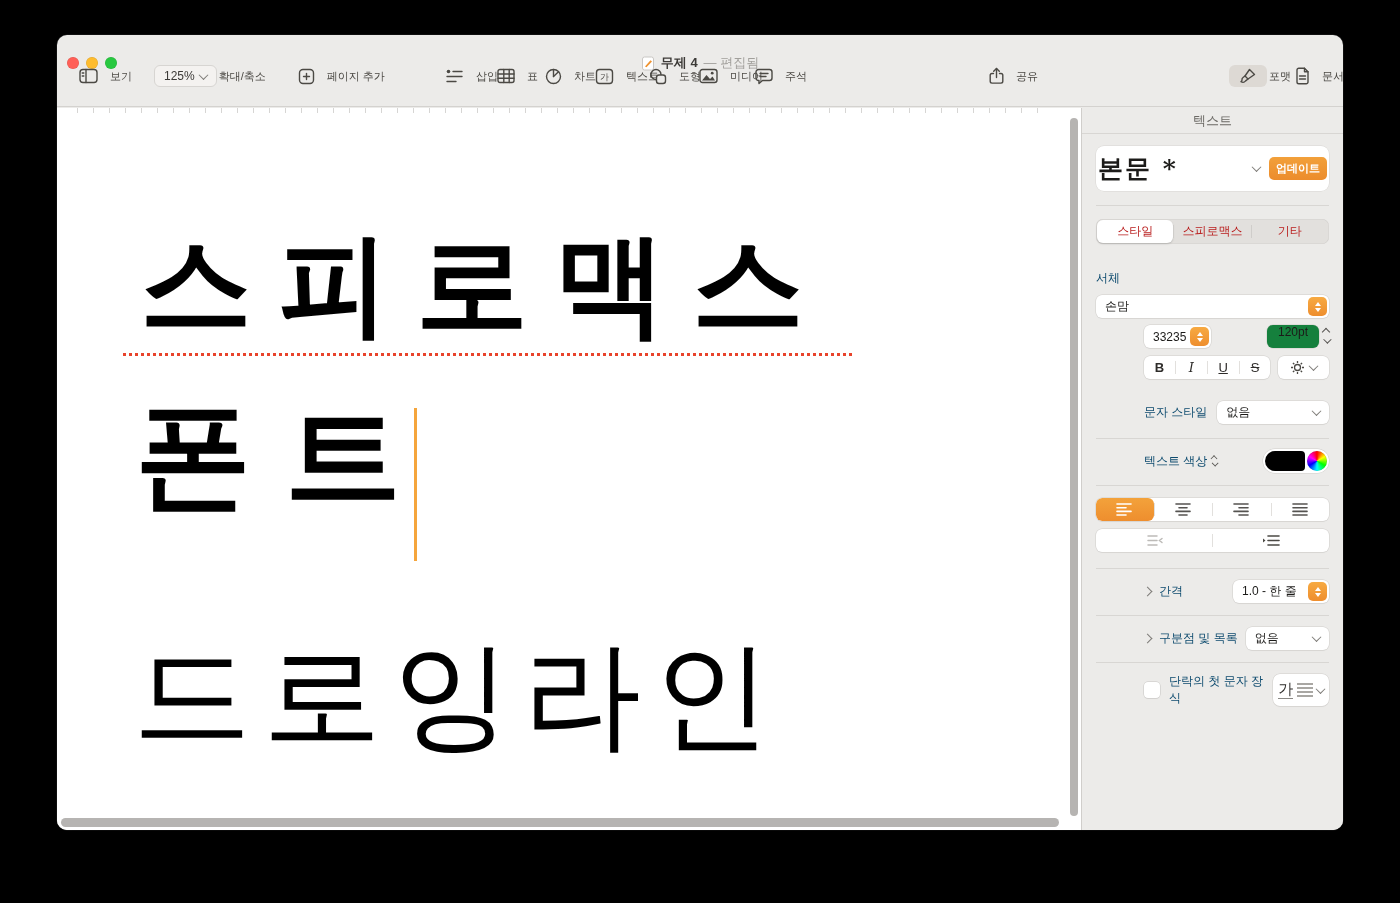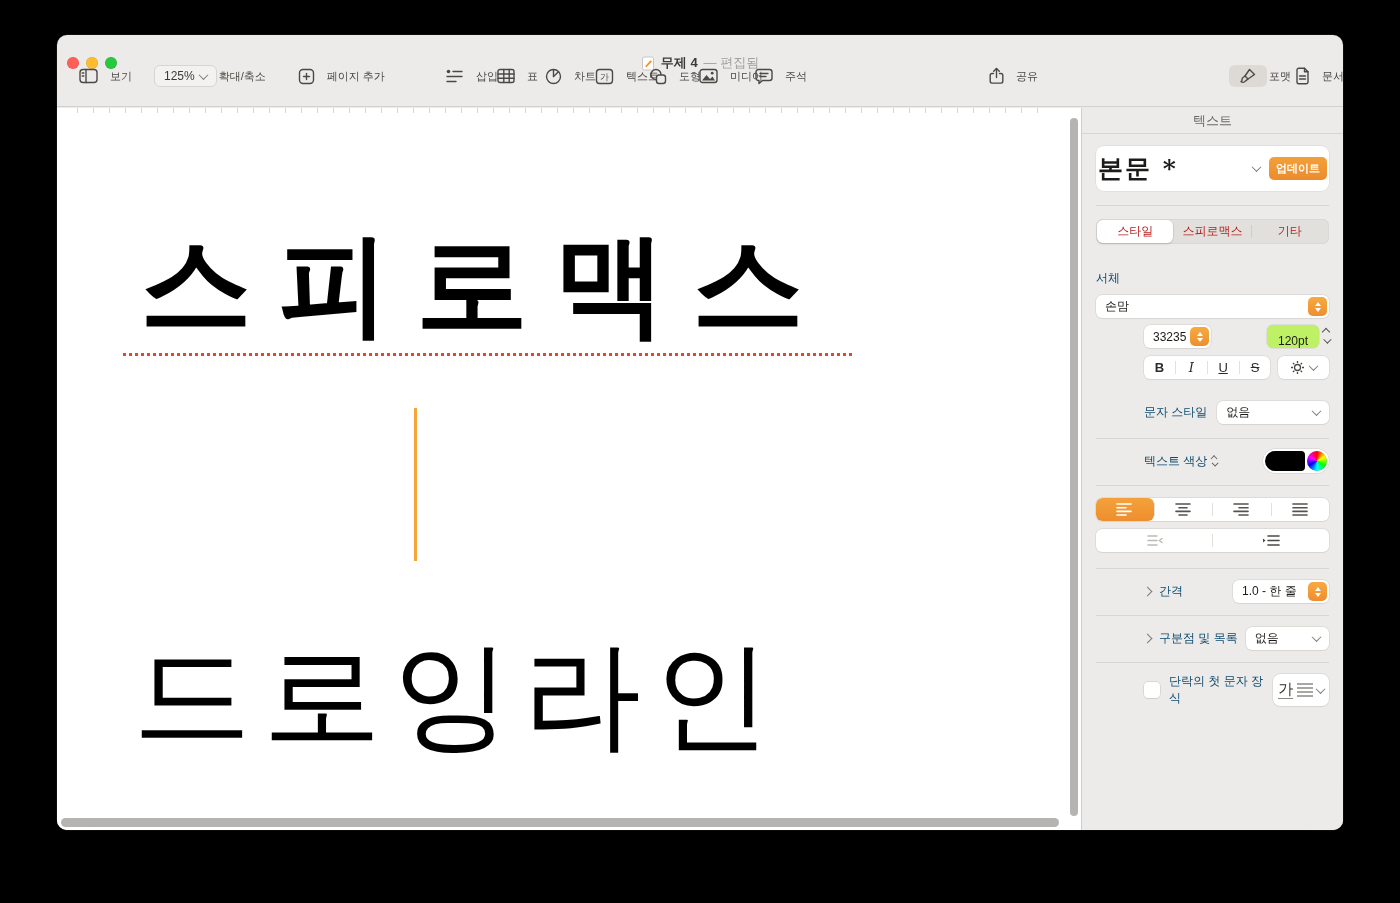--- a/index.html
+++ b/index.html
@@ -89,22 +89,22 @@
   .popup .val { flex:1; }
   .stepper { width:19px; height:19px; border-radius:5px;
     background:linear-gradient(#f7aa42,#ee8e2e); display:flex; flex-direction:column;
     align-items:center; justify-content:center; gap:2px; flex:none; }
   .tri-up { width:0; height:0; border-left:3.5px solid transparent;
     border-right:3.5px solid transparent; border-bottom:4.5px solid #fff; }
   .tri-dn { width:0; height:0; border-left:3.5px solid transparent;
     border-right:3.5px solid transparent; border-top:4.5px solid #fff; }
   .row { display:flex; align-items:center;padding-left:48px; }
 
-  .size-field { background:#bef264; border-radius:6px; box-shadow:0 0 0 .5px #cfcdca;
-    height:23px; width:52px; display:flex; align-items:flex-end; justify-content:center;
+  .size-field { background:#15803d; border-radius:6px; box-shadow:0 0 0 .5px #cfcdca;
+    height:23px; width:52px; display:flex; align-items:flex-start; justify-content:center;
     font-size:12px; color:#1c1b19; }
   .gray-stepper { display:flex; flex-direction:column; gap:3px; margin-left:4px; }
   .gchev { width:6px; height:6px; border-right:1.5px solid #555350; border-bottom:1.5px solid #555350; }
   .gchev.up { transform:rotate(-135deg); }
   .gchev.dn { transform:rotate(45deg) translateY(-2px); }
 
   .seg { background:#fff; border-radius:6px; box-shadow:0 0 0 .5px #cfcdca,0 1px 1px rgba(0,0,0,.06);
     display:flex; align-items:stretch; height:23px; overflow:hidden; }
   .seg > .segbtn { flex:1; display:flex; align-items:center; justify-content:center; }
   .seg-sep { width:1px; background:#e2e0dd; margin:5px 0; }
@@ -299,20 +299,21 @@
         </span>
         <span class="tb-label">문서</span>
       </div>
     </div>
   </div>
 
   <div class="docarea">
     <div class="ruler"></div>
     <div class="doc-line line1">스피로맥스</div>
     <div class="spell-underline"></div>
+    <div class="doc-line line2">폰트</div>
     <div class="caret"></div>
     <div class="doc-line line3">드로잉라인</div>
     <div class="vscroll"></div>
     <div class="hscroll"></div>
   </div>
 
   <aside class="sidebar">
     <div class="sb-header">텍스트</div>
     <div class="sb-divider full"></div>
 

